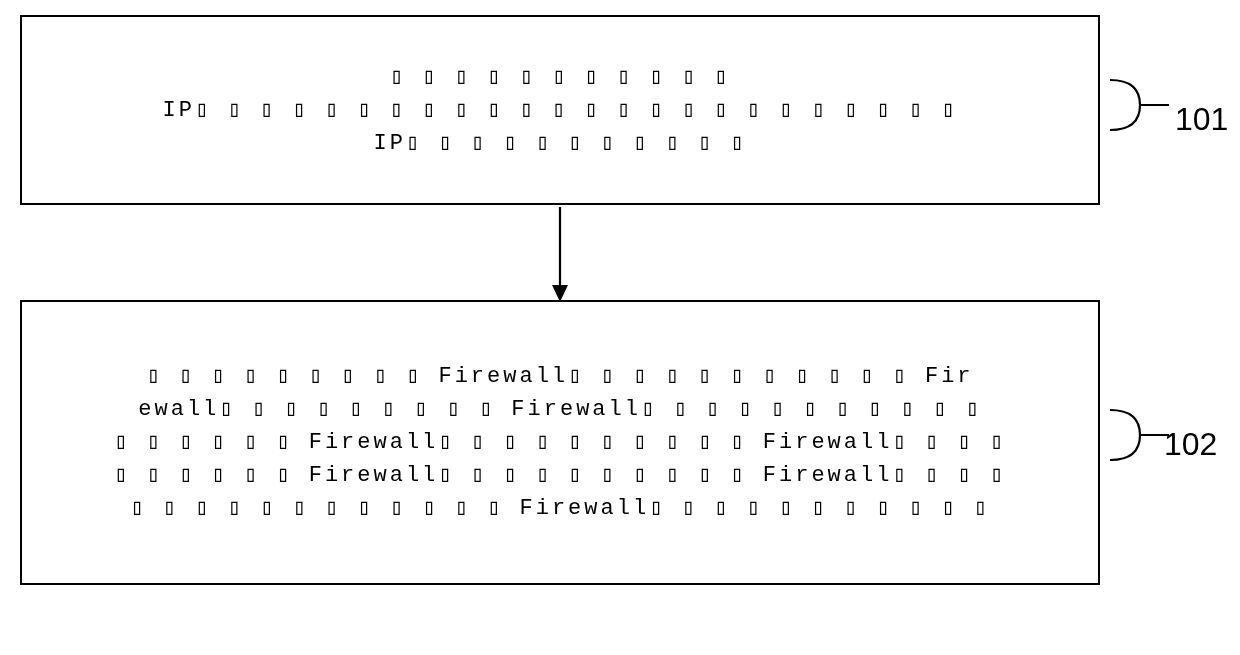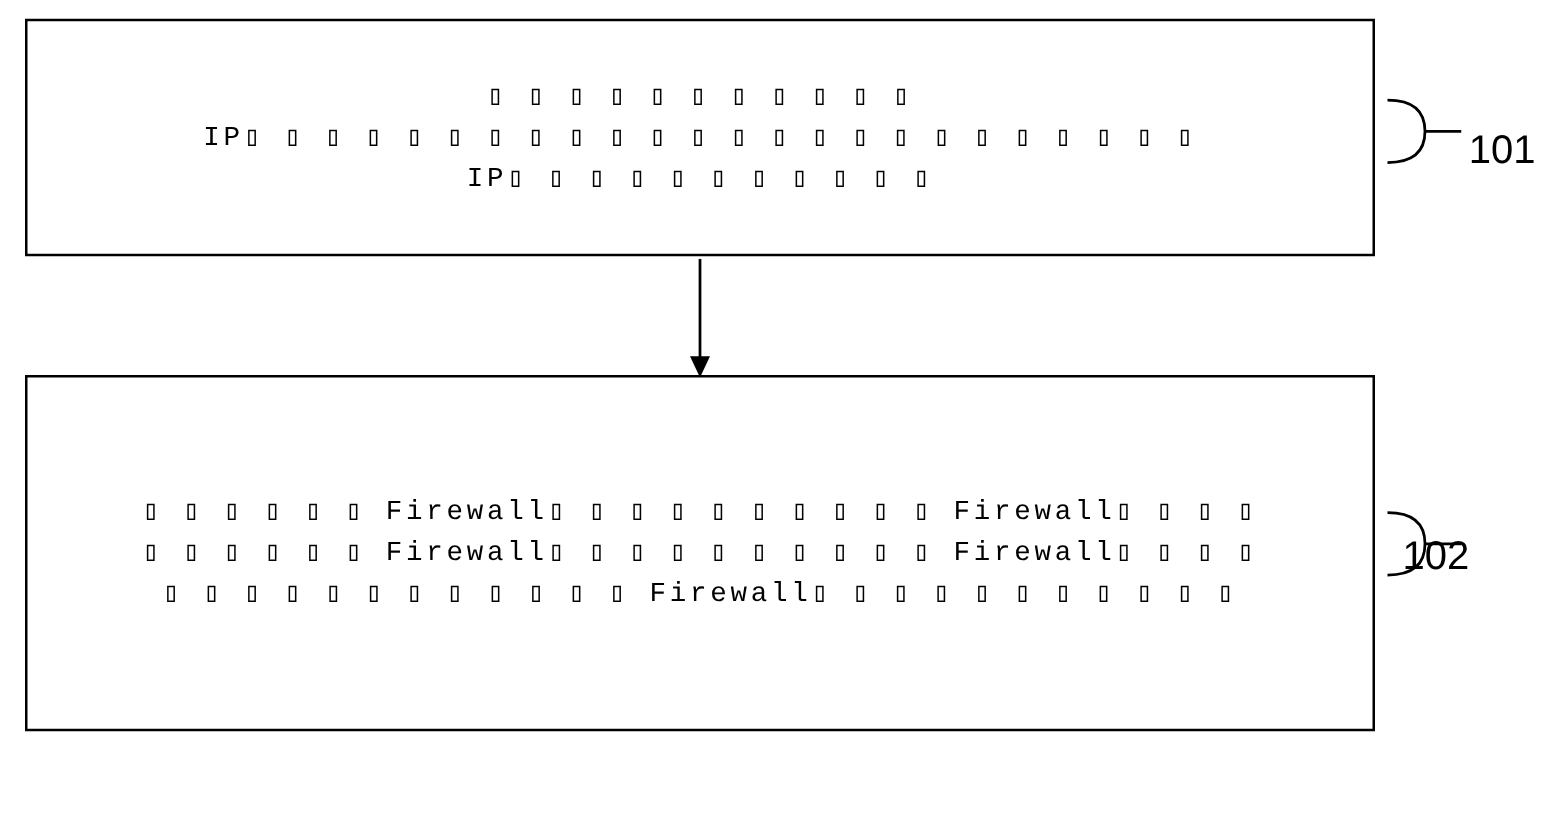--- a/index.html
+++ b/index.html
@@ -40,21 +40,21 @@
     width: 1080px;
     height: 285px;
   }
   .label {
     position: absolute;
     font-family: Arial, sans-serif;
     font-size: 32px;
     letter-spacing: 0;
   }
   #label101 { left: 1175px; top: 95px; }
-  #label102 { left: 1122px; top: 420px; }
+  #label102 { left: 1164px; top: 420px; }
   .curve {
     position: absolute;
     width: 70px;
     height: 60px;
   }
   #curve1 { left: 1105px; top: 75px; }
   #curve2 { left: 1105px; top: 405px; }
   #arrow {
     position: absolute;
     left: 548px;
@@ -79,20 +79,22 @@
   <path d="M 5 5 Q 35 5 35 30 Q 35 55 5 55 M 35 30 L 64 30"></path>
 </svg>
 <div id="label101" class="label">101</div>
 
 <svg id="arrow" viewBox="0 0 24 95">
   <line x1="12" y1="0" x2="12" y2="80"></line>
   <polygon points="12,95 4,78 20,78"></polygon>
 </svg>
 
 <div id="box2" class="box">
+  <div class="line">▯ ▯ ▯ ▯ ▯ ▯ ▯ ▯ ▯ Firewall▯ ▯ ▯ ▯ ▯ ▯ ▯ ▯ ▯ ▯ ▯ Fir</div>
+  <div class="line">ewall▯ ▯ ▯ ▯ ▯ ▯ ▯ ▯ ▯ Firewall▯ ▯ ▯ ▯ ▯ ▯ ▯ ▯ ▯ ▯ ▯</div>
   <div class="line">▯ ▯ ▯ ▯ ▯ ▯ Firewall▯ ▯ ▯ ▯ ▯ ▯ ▯ ▯ ▯ ▯ Firewall▯ ▯ ▯ ▯</div>
   <div class="line">▯ ▯ ▯ ▯ ▯ ▯ Firewall▯ ▯ ▯ ▯ ▯ ▯ ▯ ▯ ▯ ▯ Firewall▯ ▯ ▯ ▯</div>
   <div class="line">▯ ▯ ▯ ▯ ▯ ▯ ▯ ▯ ▯ ▯ ▯ ▯ Firewall▯ ▯ ▯ ▯ ▯ ▯ ▯ ▯ ▯ ▯ ▯</div>
 </div>
 
 <svg id="curve2" class="curve" viewBox="0 0 70 60">
   <path d="M 5 5 Q 35 5 35 30 Q 35 55 5 55 M 35 30 L 64 30"></path>
 </svg>
 <div id="label102" class="label">102</div>
 

